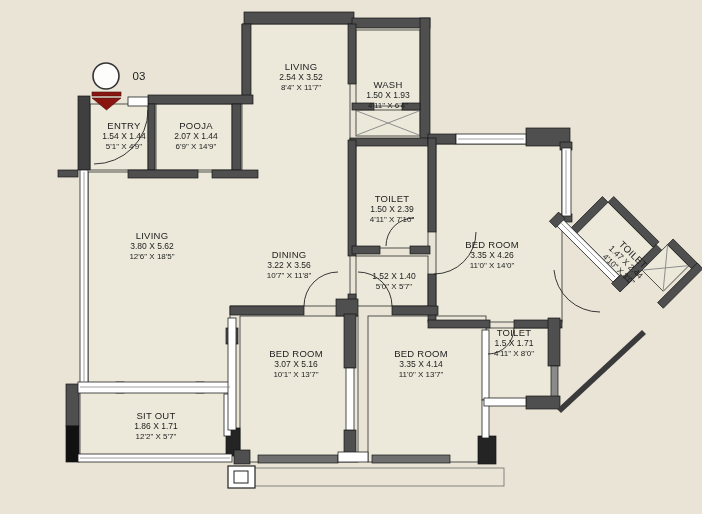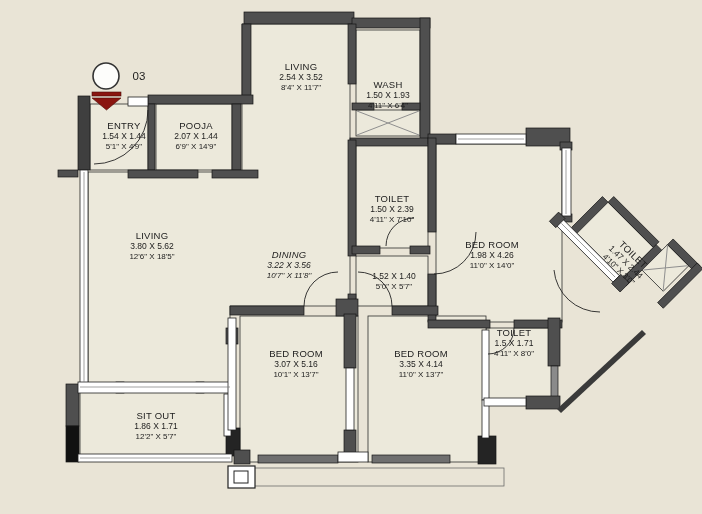--- a/index.html
+++ b/index.html
@@ -198,34 +198,34 @@
   <div class="rdim">1.50 X 2.39</div>
   <div class="rdim2">4'11" X 7'10"</div>
 </div>
 
 <div class="lbl" style="left:152px;top:231px;">
   <div class="rname">LIVING</div>
   <div class="rdim">3.80 X 5.62</div>
   <div class="rdim2">12'6" X 18'5"</div>
 </div>
 
-<div class="lbl" style="left:289px;top:250px;font-style:italic;">
+<div class="lbl" style="left:289px;top:250px;">
   <div class="rname">DINING</div>
   <div class="rdim">3.22 X 3.56</div>
   <div class="rdim2">10'7" X 11'8"</div>
 </div>
 
 <div class="lbl" style="left:394px;top:272px;">
   <div class="rdim">1.52 X 1.40</div>
   <div class="rdim2">5'0" X 5'7"</div>
 </div>
 
 <div class="lbl" style="left:492px;top:240px;">
   <div class="rname">BED ROOM</div>
-  <div class="rdim">1.98 X 4.26</div>
+  <div class="rdim">3.35 X 4.26</div>
   <div class="rdim2">11'0" X 14'0"</div>
 </div>
 
 <div class="lbl rot" style="left:626px;top:262px;">
   <div class="rname">TOILET</div>
   <div class="rdim">1.47 X 2.44</div>
   <div class="rdim2">4'10" X 8'0"</div>
 </div>
 
 <div class="lbl" style="left:514px;top:328px;">

